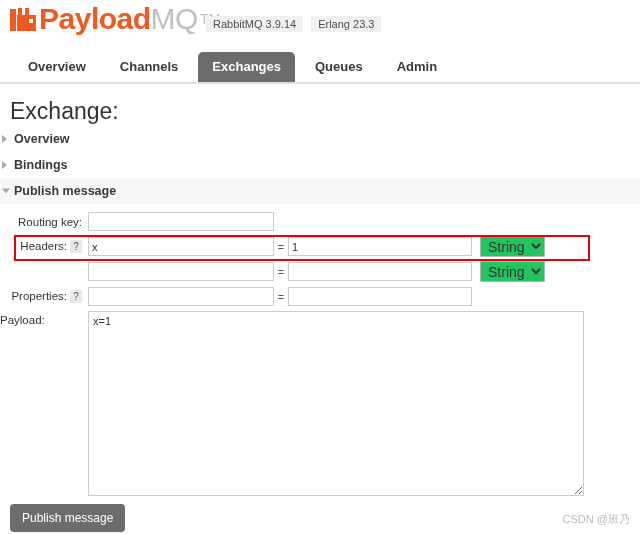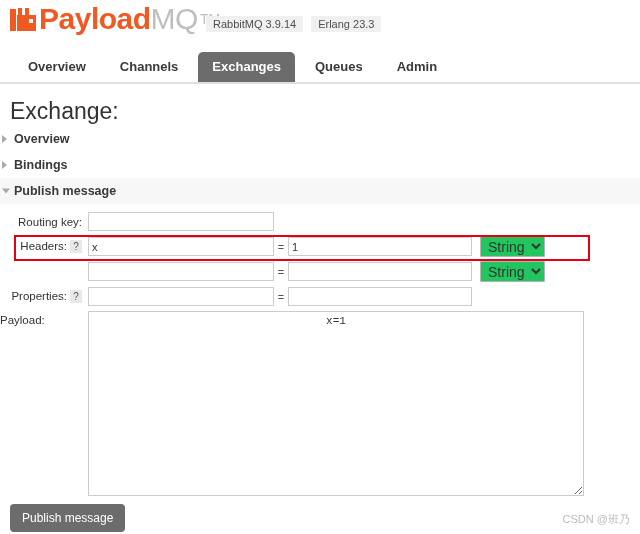--- a/index.html
+++ b/index.html
@@ -272,29 +272,28 @@
     text-align: left;
     padding-right: 6px;
     font-size: 11.5px;
     color: #333333;
     padding-top: 3px;
   }
   #payload-area {
     width: 496px;
     height: 185px;
     border: 1px solid #CCCCCC;
-    font-family: Liberation Mono, monospace;
+    font-family: Liberation Sans, sans-serif;
     font-size: 11px;
     color: #333333;
     padding: 3px 4px;
     resize: both;
     outline: none;
     background: #FFFFFF;
     overflow: hidden;
-    text-align: center;
   }
 
   
   #footer {
     margin-top: 8px;
     padding-left: 10px;
     position: relative;
     height: 34px;
   }
   #publish-button {

